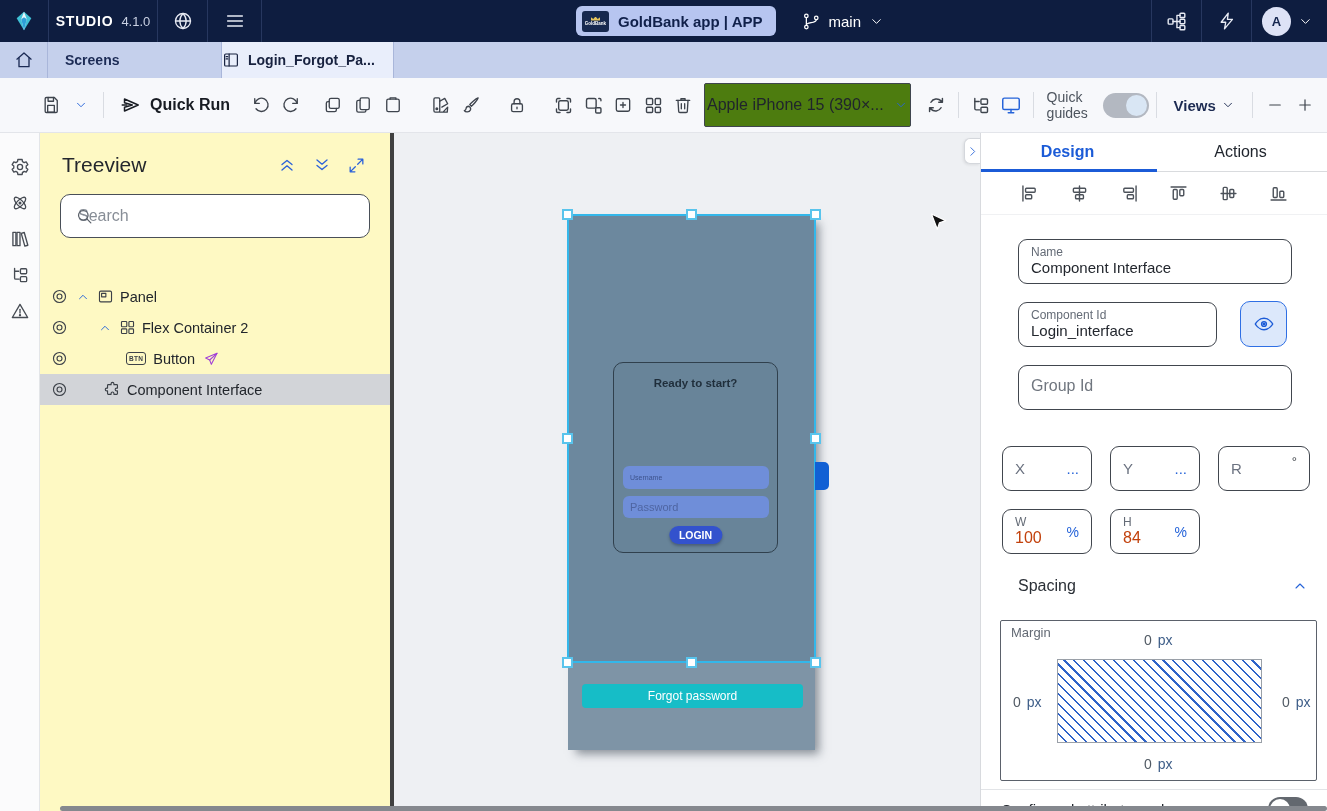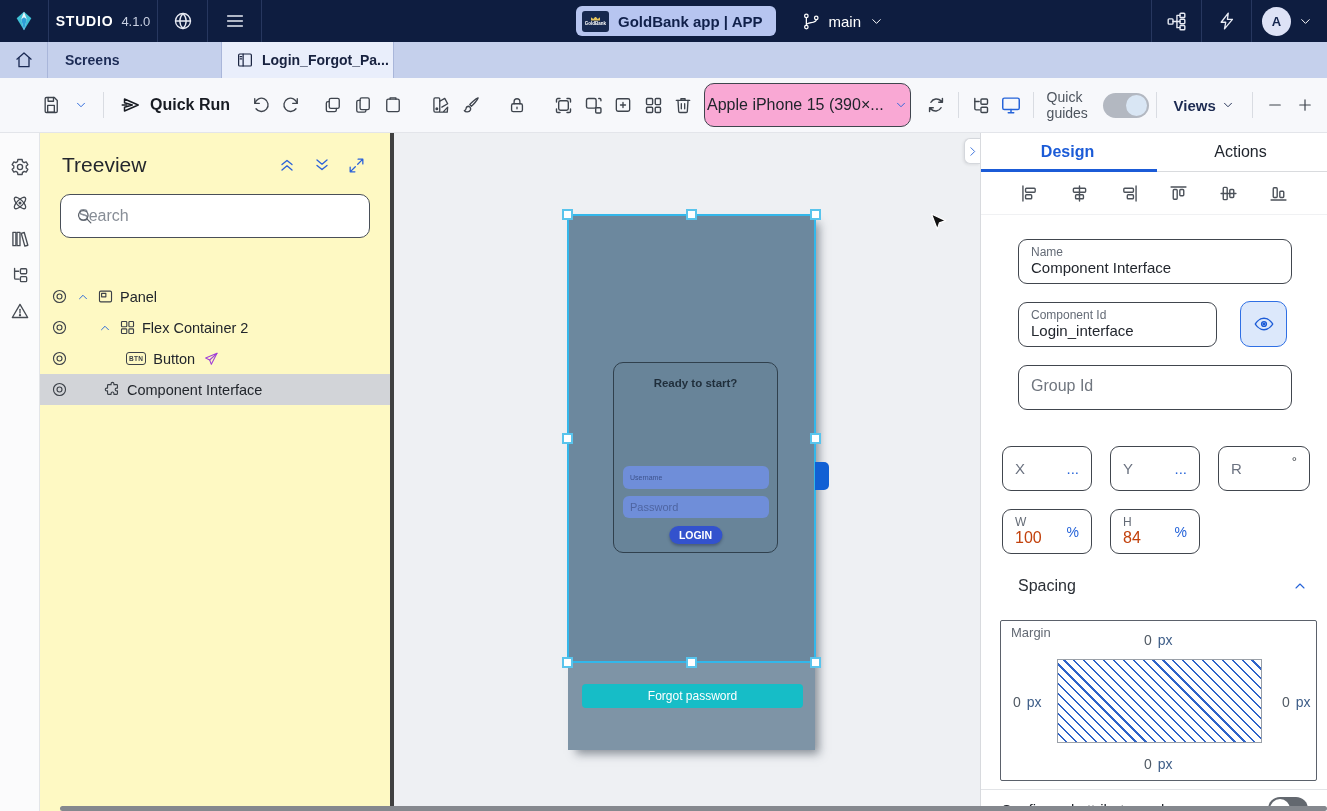--- a/index.html
+++ b/index.html
@@ -32,32 +32,32 @@
   .tb-right{position:absolute;right:0;top:0;height:42px;display:flex;align-items:center}
   .avatar-group{display:flex;align-items:center;gap:7px;padding:0 14px 0 10px;cursor:pointer}
   .avatar{width:29px;height:29px;border-radius:50%;background:#dde2f6;color:#13244e;font-size:13px;
     font-weight:700;display:flex;align-items:center;justify-content:center}
 
   
   .tabbar{position:absolute;left:0;top:42px;width:1327px;height:36px;background:#c5d0ec;display:flex}
   .tab{height:36px;display:flex;align-items:center;color:#1c2b55;border-right:1px solid #a9b6da;cursor:pointer}
   .tab-home{width:48px;justify-content:center}
   .tab-screens{width:174px;padding-left:17px;font-size:14px;font-weight:700}
-  .tab-active{width:172px;background:#e9eefb;padding-left:14px;gap:8px;font-size:14px;font-weight:700;color:#17213f}
+  .tab-active{width:172px;background:#e9eefb;gap:8px;font-size:14px;font-weight:700;color:#17213f}
   .tab-active .dot{width:7px;height:7px;border-radius:50%;background:#13182b;margin-left:14px}
 
   
   .toolbar{position:absolute;left:0;top:78px;width:1327px;height:55px;background:#f7f8fb;
     border-bottom:1px solid #e3e5ea;display:flex;align-items:center;color:#3e444d}
   .t-btn{height:34px;min-width:30px;padding:0 3px;display:flex;align-items:center;justify-content:center;
     cursor:pointer;border-radius:6px;color:#3e444d}
   .t-div{width:1px;height:26px;background:#d9dce2;margin:0 7px}
   .quickrun{display:flex;align-items:center;gap:9px;font-size:16px;font-weight:600;color:#181c23;
     padding:0 8px;cursor:pointer}
-  .device-select{height:44px;border:1.5px solid #3f454e;border-radius:10px;background:#f9a8d4;
+  .device-select{height:44px;border:1.5px solid #3f454e;border-radius:2px;background:#4d7c0f;
     display:flex;align-items:center;gap:10px;padding:0 2px;margin:0 10px 0 6px;font-size:16px;
     color:#20252c;cursor:pointer}
   .device-select .chev{color:#2563d9}
   .flexguides{font-size:14px;color:#4d545e;line-height:16px;margin:0 10px 0 6px;width:46px}
   .toggle{width:46px;height:25px;border-radius:13px;background:#b3b8c1;position:relative;cursor:pointer}
   .toggle .knob{position:absolute;right:2px;top:2px;width:21px;height:21px;border-radius:50%;background:#d9e6f4}
   .views{display:flex;align-items:center;gap:5px;font-size:15px;font-weight:600;color:#1d2b52;
     padding:0 10px;cursor:pointer}
 
   

